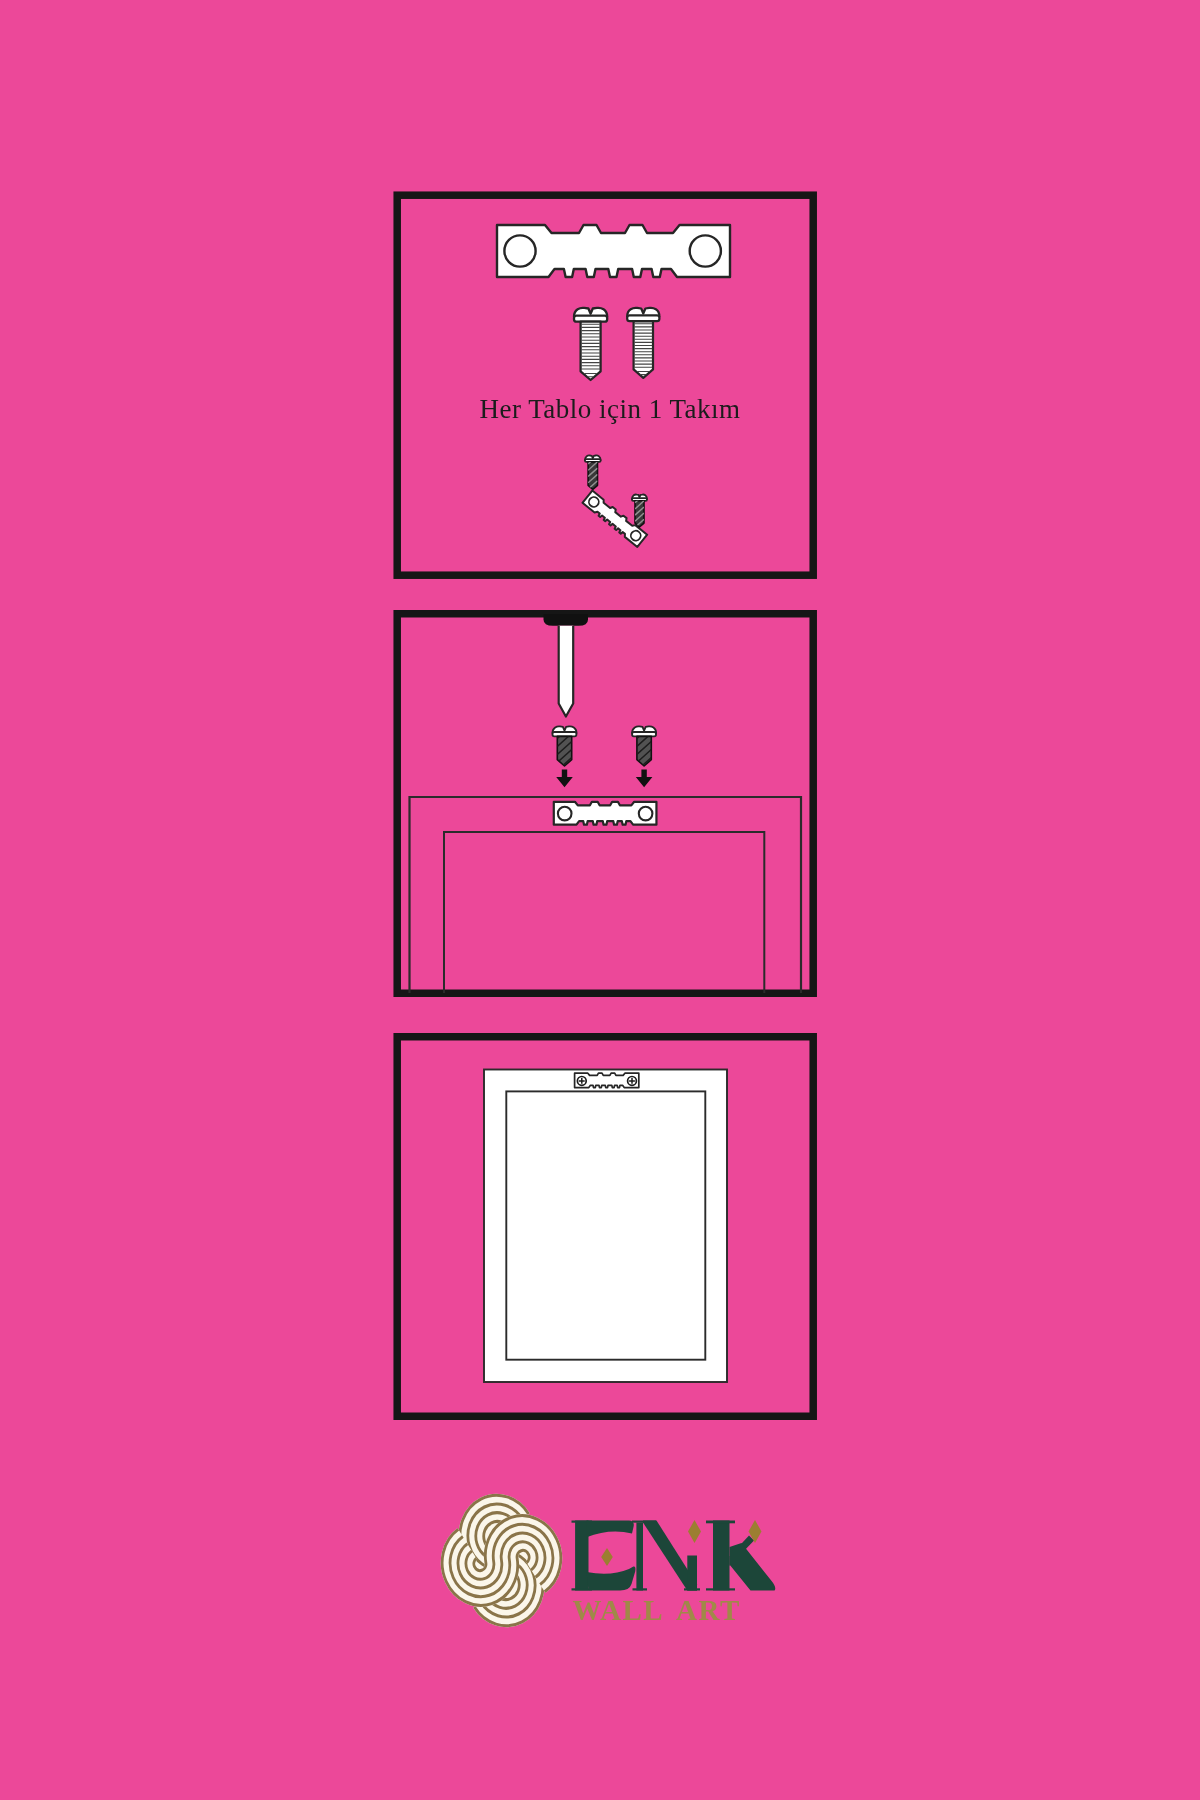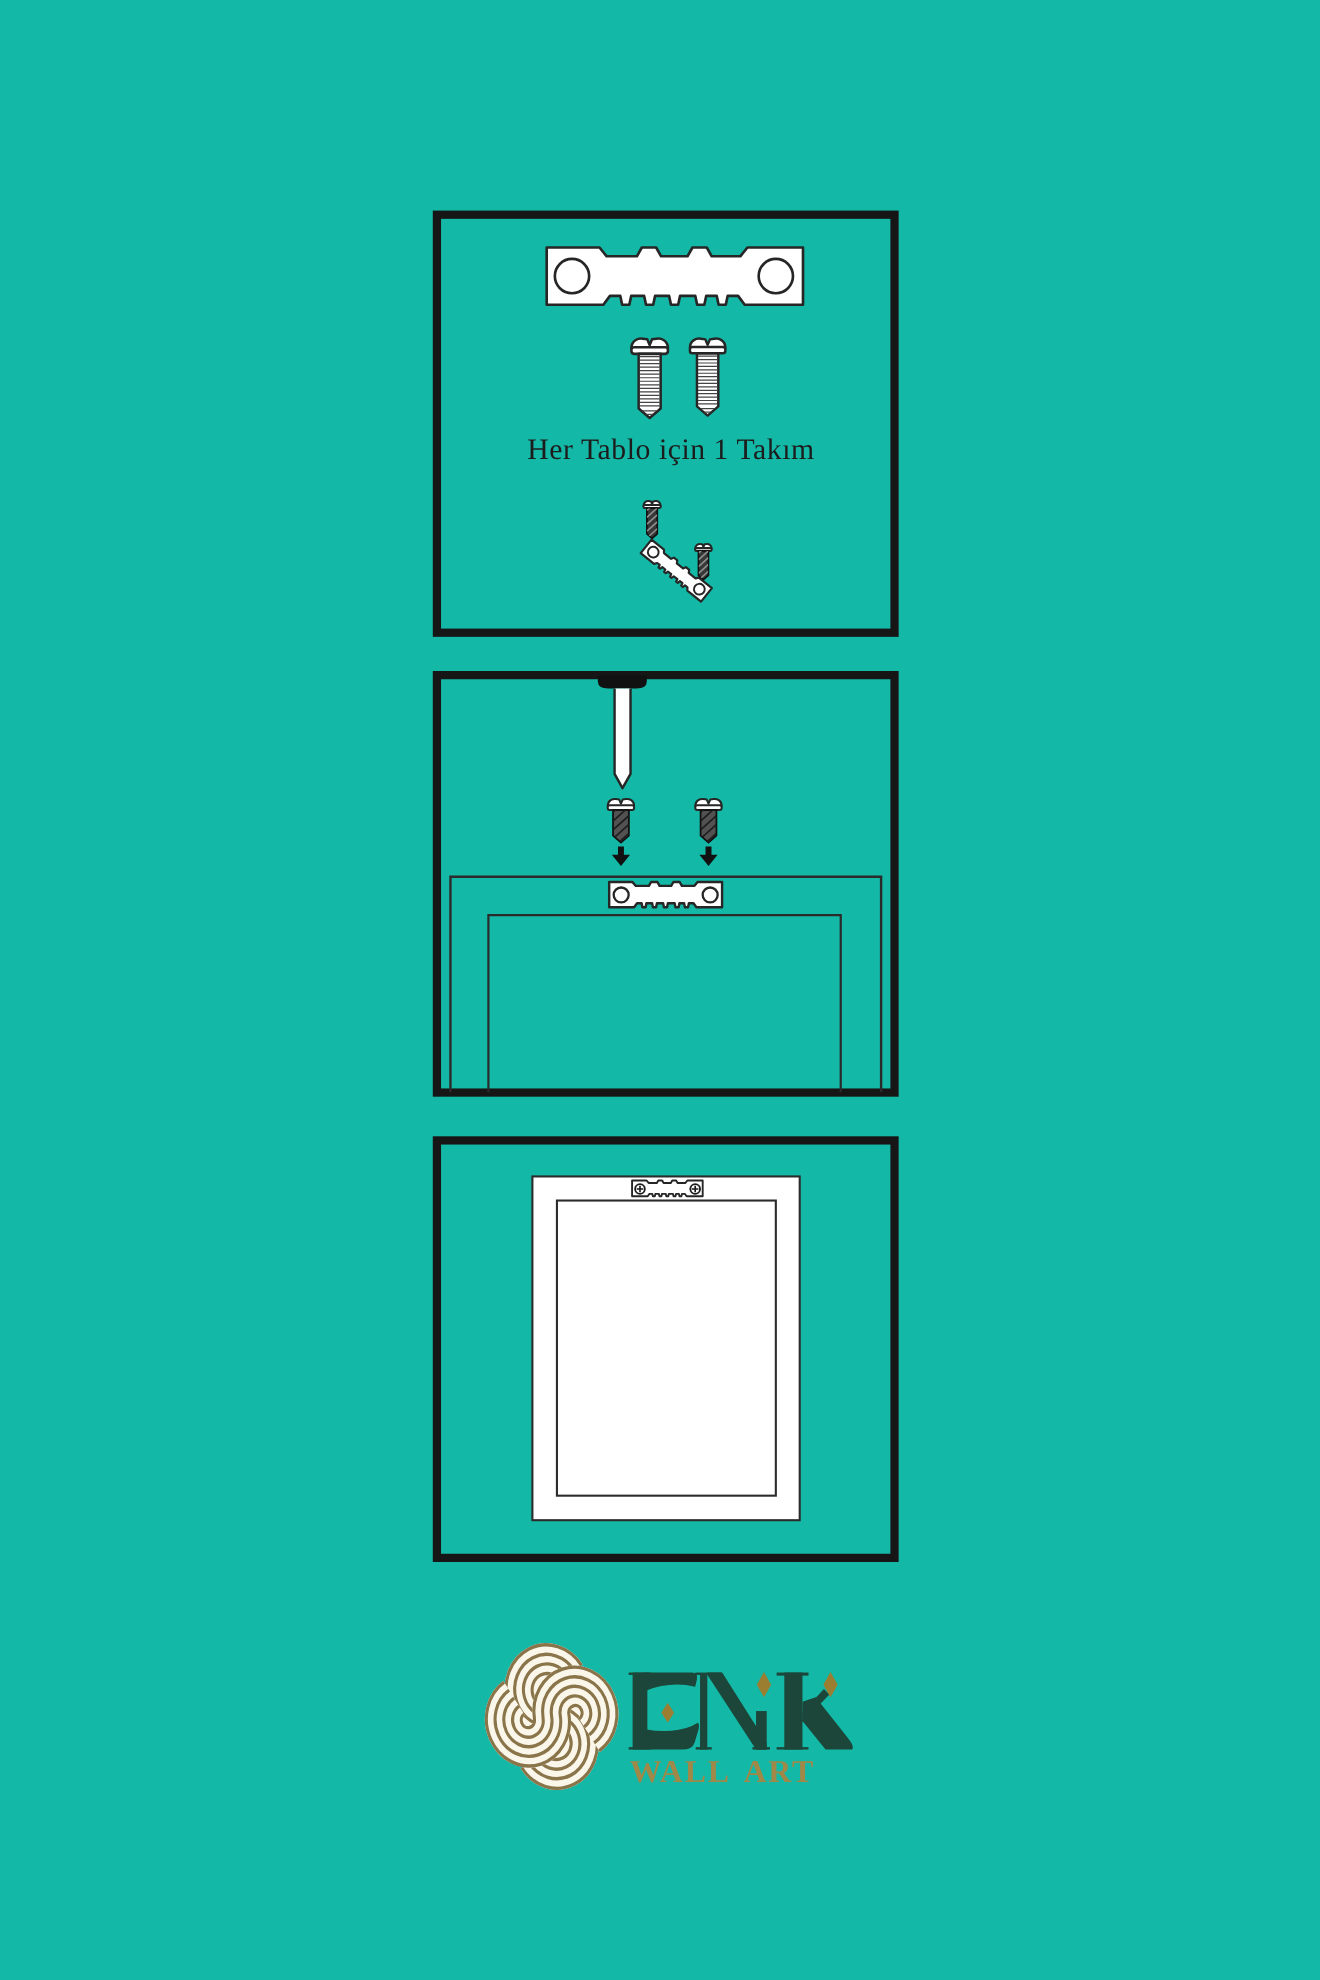--- a/index.html
+++ b/index.html
@@ -1,14 +1,14 @@
 <!DOCTYPE html>
 <html><head><meta charset="utf-8"><style>
 html,body{margin:0;padding:0;background:#ffffff;}
-.page{position:relative;width:1200px;height:1800px;background:#14b8a6;overflow:hidden;font-family:"Liberation Serif",serif;}
+.page{position:relative;width:1200px;height:1800px;background:#ec4899;overflow:hidden;font-family:"Liberation Serif",serif;}
 </style></head><body>
 <div class="page">
 <svg width="1200" height="1800" viewBox="0 0 1200 1800">
 <defs>
 <path id="hanger" d="M0 0 L48 0 L54.5 8 L82 8 L86.5 0 L99.5 0 L104 8 L128 8 L132.5 0 L145.5 0 L150 8 L176 8 L182.5 0 L233 0 L233 52 L180 52 L174 44 L164.5 44 L162.8 52 L156.3 52 L154.6 44 L145 44 L143.3 52 L136.8 52 L135.1 44 L121.2 44 L119.5 52 L113 52 L111.3 44 L98.5 44 L96.8 52 L90.3 52 L88.6 44 L76.8 44 L75.1 52 L68.6 52 L66.9 44 L57.5 44 L51.5 52 L0 52 Z" fill="#fff" stroke-linejoin="round"></path>
 </defs>
 
 <rect x="397.2" y="195.2" width="416" height="380" fill="none" stroke="#161616" stroke-width="7.5"></rect>
 
 <g transform="translate(497,225)">

